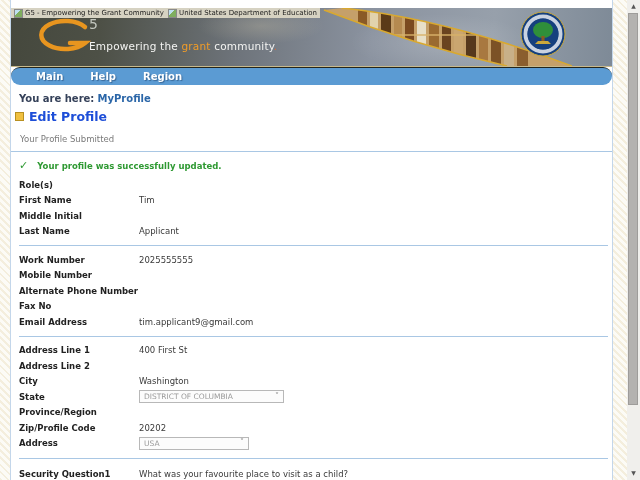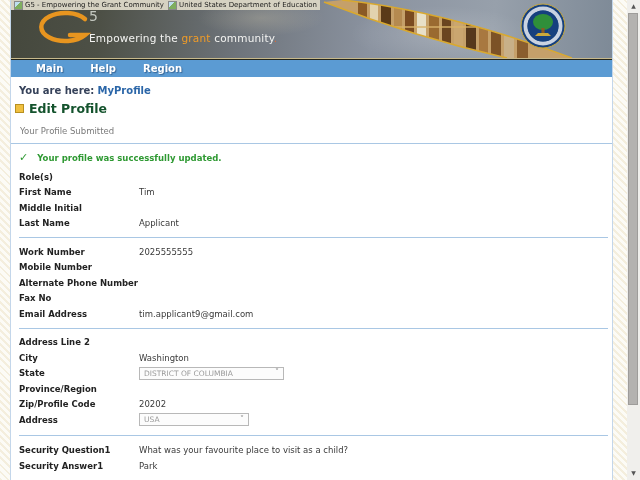--- a/index.html
+++ b/index.html
@@ -13,20 +13,21 @@
     border-left:1px solid #c3d6ea;border-right:1px solid #c3d6ea;
   }
   
   .header{
     position:relative;height:58px;overflow:hidden;
     border-bottom:1px solid #c7b98c;
     background:
       radial-gradient(90px 26px at 250px 18px, rgba(210,200,170,0.28), transparent 70%),
       radial-gradient(130px 40px at 430px 34px, rgba(255,255,255,0.16), transparent 70%),
       linear-gradient(95deg,#45483d 0%,#4d5046 15%,#6e747b 38%,#8b93a0 60%,#97a0ab 80%,#7e8a97 100%);
+    margin-top: 8px;
   }
   .alt-strip{
     position:absolute;top:0;left:0;height:10px;z-index:5;display:flex;align-items:center;
     background:#d6d2c2;padding:0 3px;gap:4px;white-space:nowrap;
   }
   .alt-item{display:flex;align-items:center;gap:2px;}
   .broken-icon{
     width:7px;height:7px;border:1px solid #8a8a8a;flex:0 0 auto;
     background:linear-gradient(135deg,#bfe0ef 0%,#bfe0ef 40%,#7fae5f 40%,#7fae5f 100%);
   }
@@ -34,32 +35,32 @@
   .logo{position:absolute;left:18px;top:6px;z-index:4;}
   .logo-5{position:absolute;left:62px;top:2px;color:#c3c7bf;font-size:14px;z-index:4;}
   .tagline{position:absolute;left:78px;top:32px;z-index:4;font-size:10.5px;color:#f4f4f2;letter-spacing:0.2px;}
   .tagline .hl{color:#f09c28;}
   .tagline .dot{color:#d96a3a;}
   .swoosh{position:absolute;right:40px;top:0;z-index:2;}
   .seal{position:absolute;right:46px;top:3px;z-index:3;}
   
   .nav{
     height:17px;background:#5b9bd3;border-top:1px solid #23251c;
-    display:flex;align-items:center;gap:27px;padding-left:25px;
+    display:flex;align-items:center;gap:27px;padding-left:25px;border-radius:9px;
   }
   .nav-item{
     color:#ffffff;font-weight:bold;font-size:10px;cursor:pointer;
     text-shadow:1px 1px 1px rgba(30,60,100,0.55);
   }
   
   .breadcrumb{margin:8px 0 0 0;padding-left:8px;font-size:10px;}
   .crumb-prefix{color:#36425a;font-weight:bold;}
   .crumb-current{color:#2b66a8;font-weight:bold;cursor:pointer;}
   .page-heading{margin:5px 0 0 4px;display:flex;align-items:center;gap:5px;
-    color:#14532d;font-weight:bold;font-size:12.5px;}
+    color:#1d4ed8;font-weight:bold;font-size:12.5px;}
   .heading-bullet{width:7px;height:7px;background:#f0c040;border:1px solid #b89020;flex:0 0 auto;}
   .submitted{margin-top:10px;padding:0 0 7px 9px;font-size:8.5px;color:#7a7a7a;
     border-bottom:1px solid #a9c7e4;}
   .success{margin:9px 0 0 8px;display:flex;align-items:center;gap:9px;
     font-size:8.5px;font-weight:bold;color:#2e9932;}
   .check{font-size:11px;line-height:10px;color:#2e9932;}
   .form{margin-top:6px;}
   .row{display:flex;align-items:center;height:15.5px;padding-left:8px;font-size:8.5px;}
   .row .label{width:120px;flex:0 0 auto;font-weight:bold;color:#222222;}
   .row .value{color:#3a3a3a;}
@@ -205,20 +206,24 @@
       <span class="value"></span>
     </div>
     <div class="row">
       <span class="label">Email Address</span>
       <span class="value">tim.applicant9@gmail.com</span>
     </div>
 
     <div class="divider"></div>
 
     <div class="row">
+      <span class="label">Address Line 1</span>
+      <span class="value">400 First St</span>
+    </div>
+    <div class="row">
       <span class="label">Address Line 2</span>
       <span class="value"></span>
     </div>
     <div class="row">
       <span class="label">City</span>
       <span class="value">Washington</span>
     </div>
     <div class="row">
       <span class="label">State</span>
       <span class="select-box w-state">

